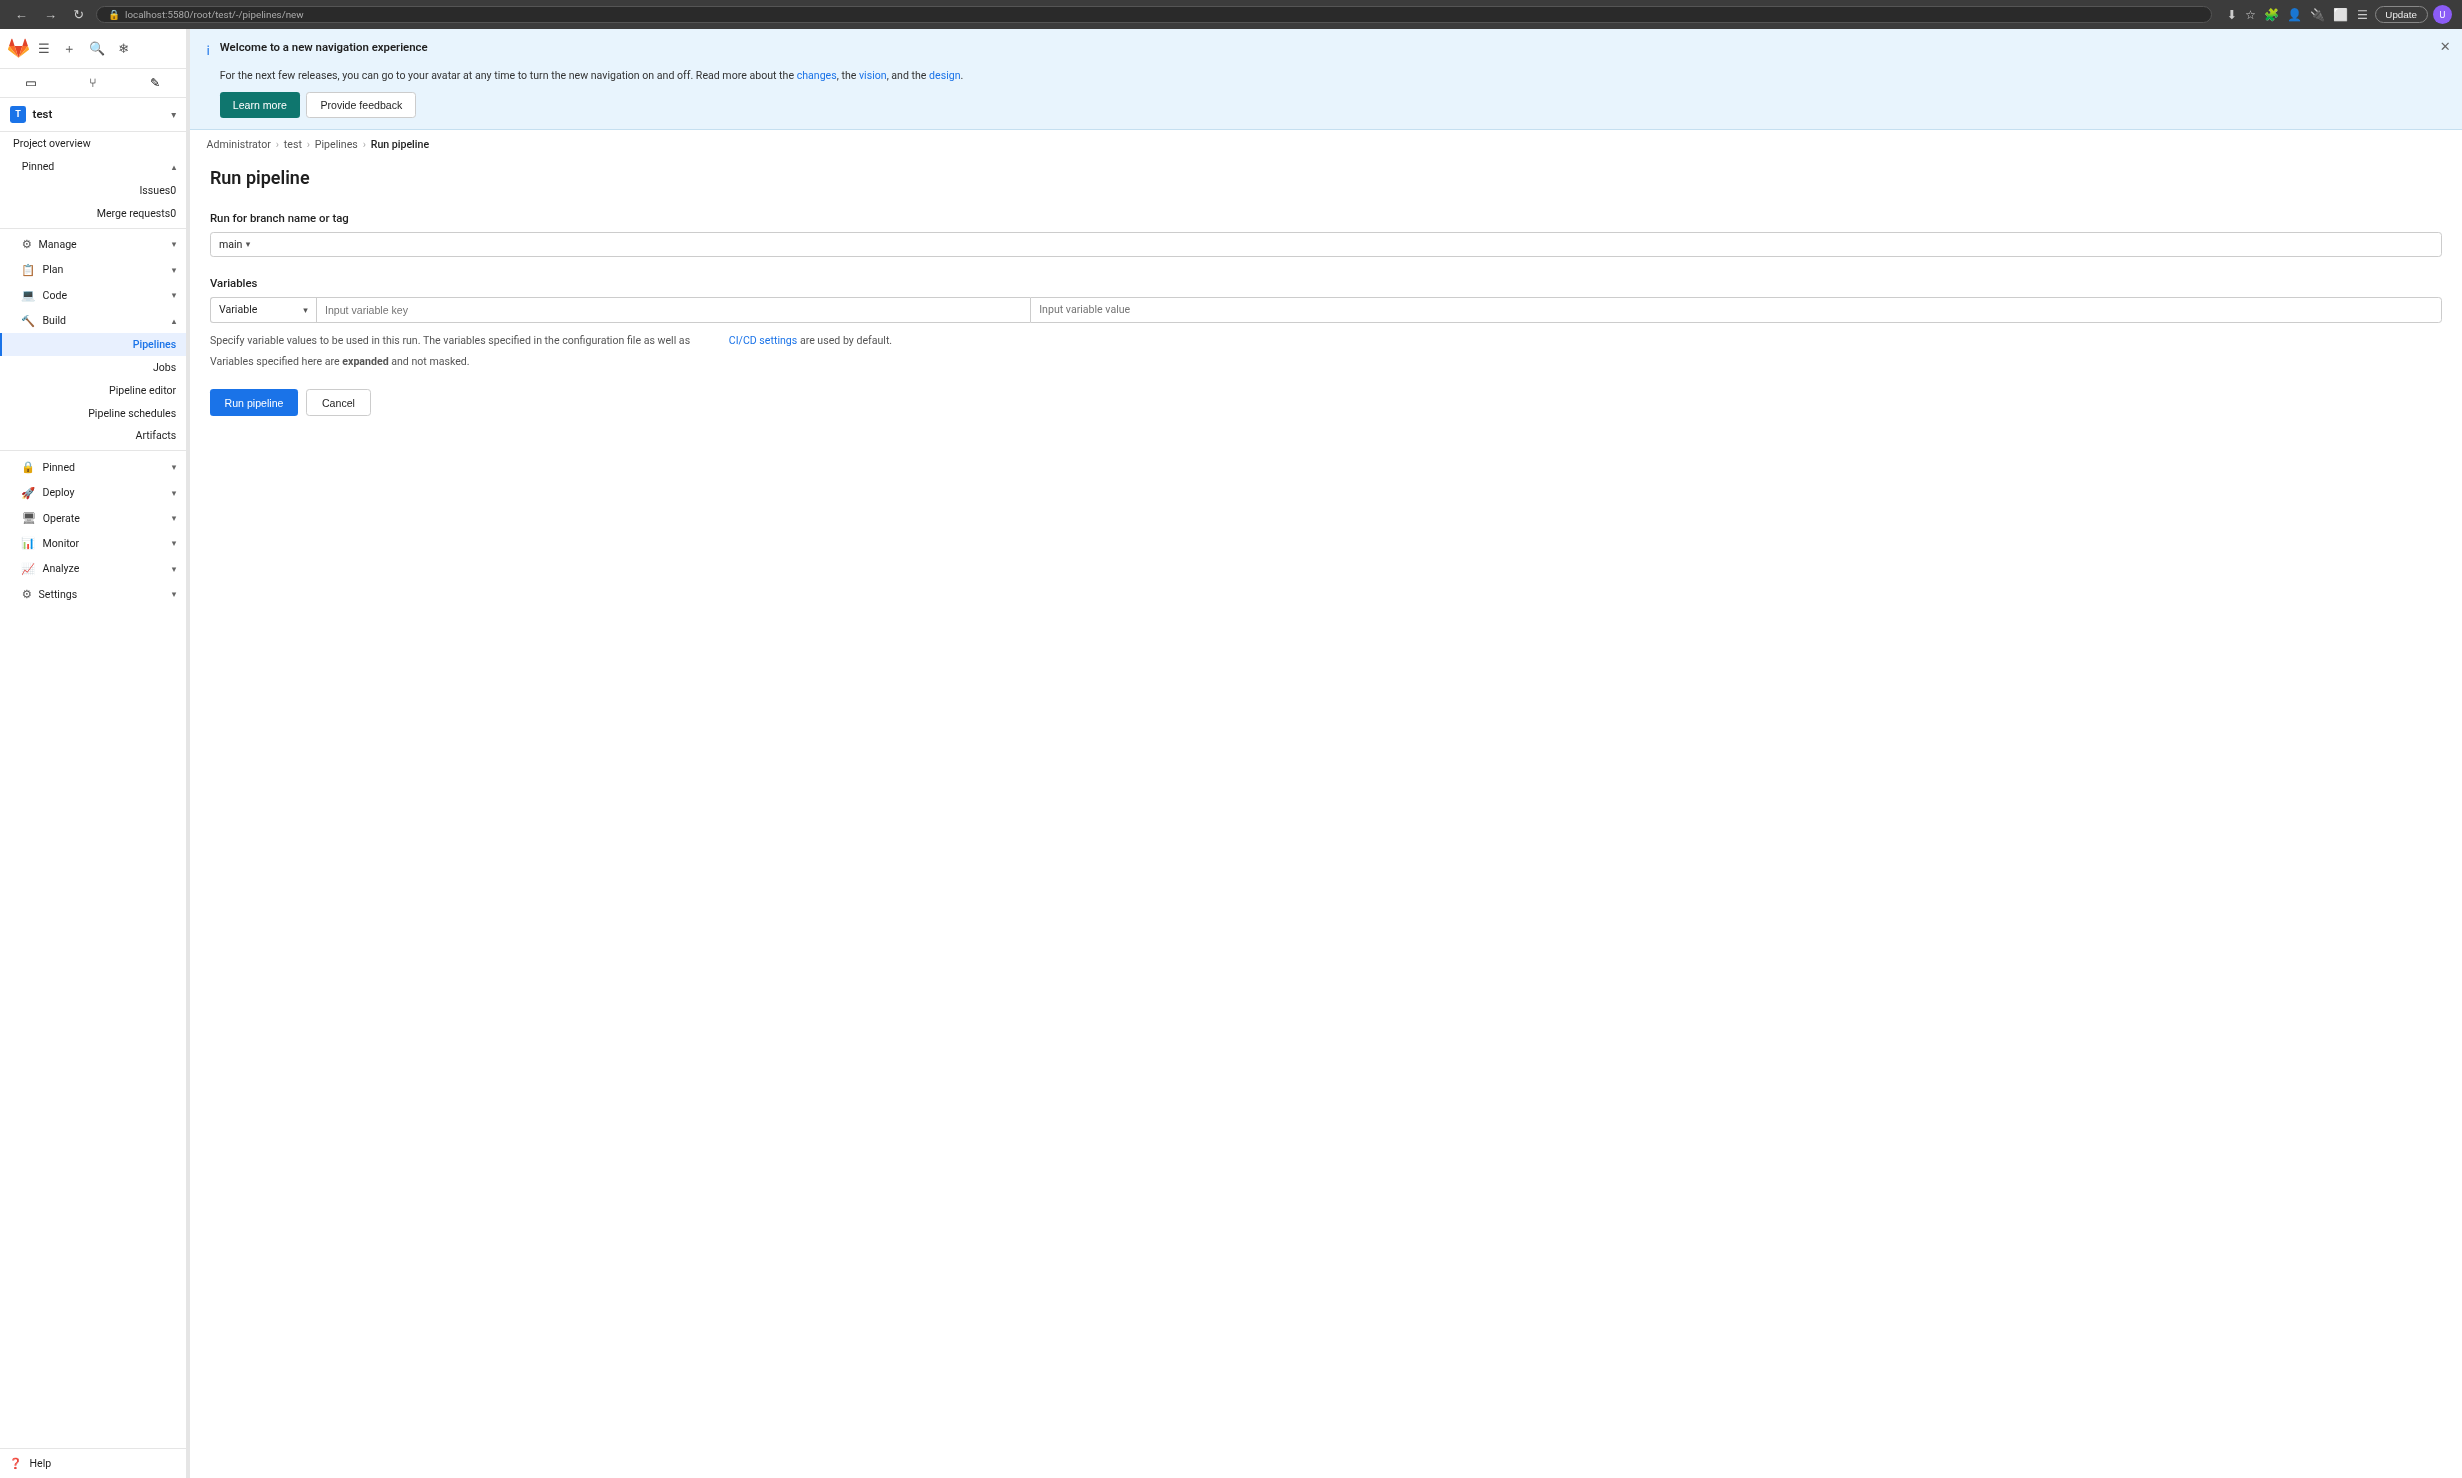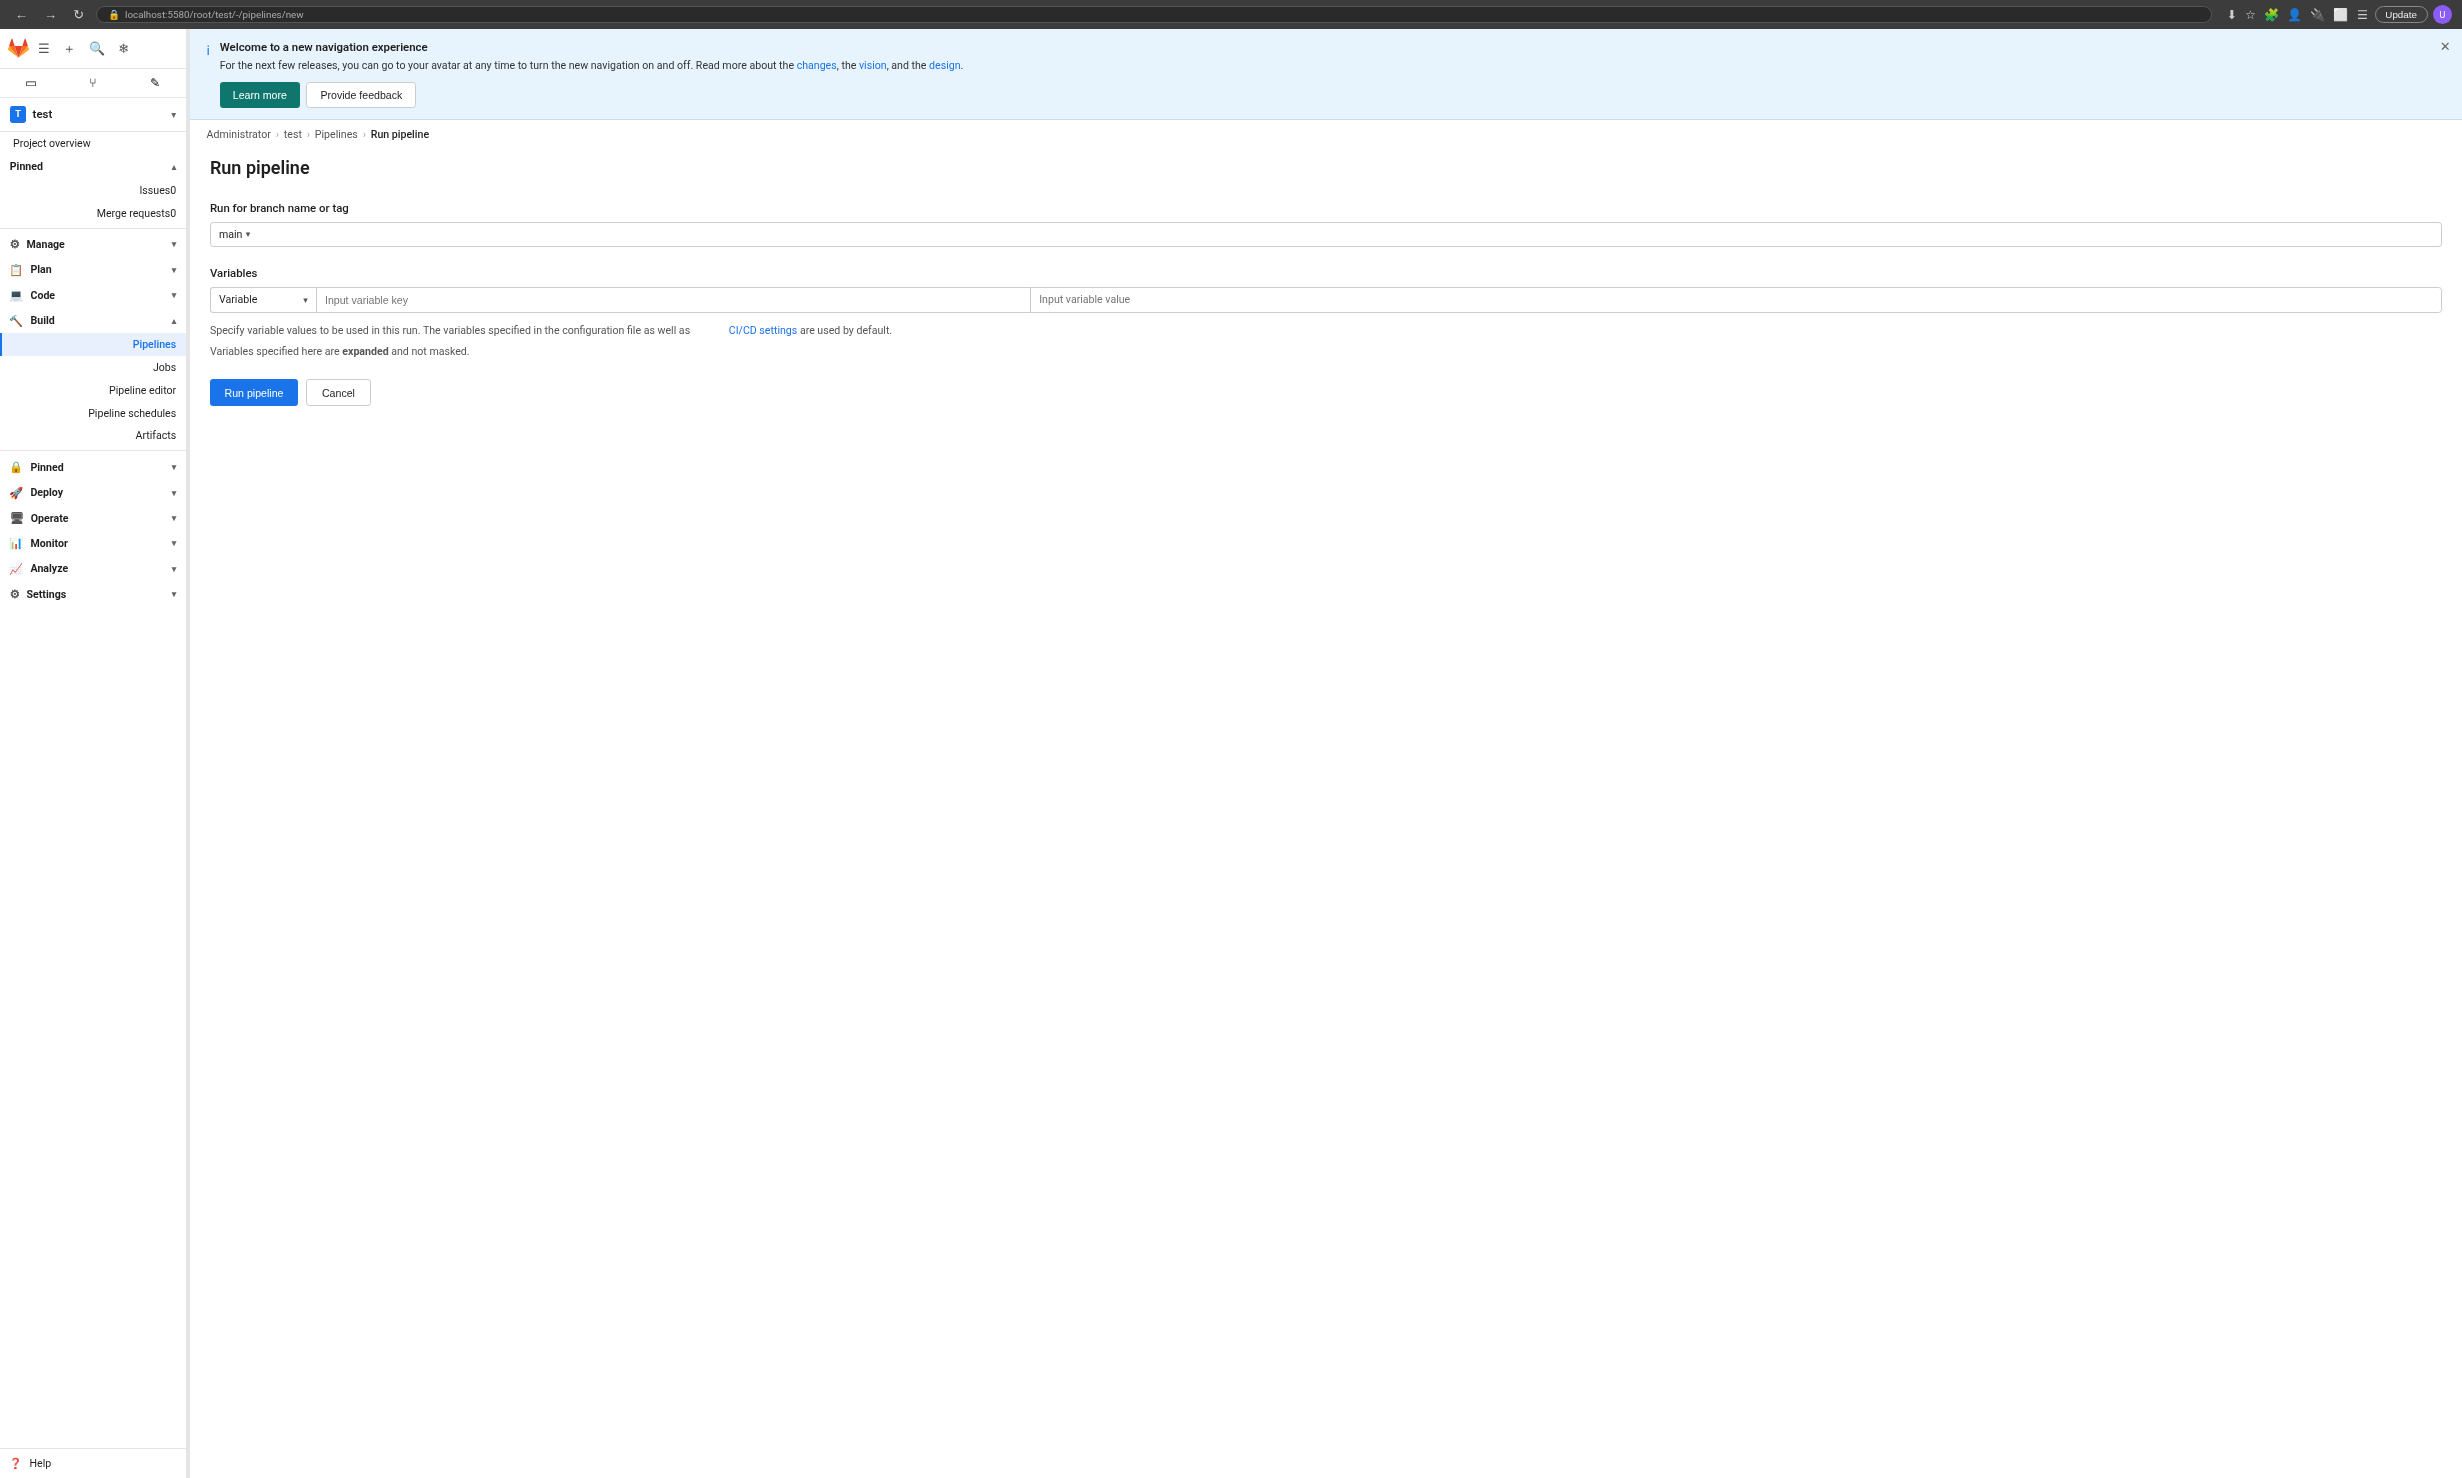--- a/index.html
+++ b/index.html
@@ -69,21 +69,21 @@
       width: 21px; height: 21px; cursor: pointer;
     }
 
     .sidebar-item {
       display: flex; align-items: center; justify-content: space-between;
       padding: 4.9px 9.8px 4.9px 13px; cursor: pointer; border-radius: 3.3px;
       font-size: 10.6px; color: #1f1f1f;
     }
     .sidebar-group-label {
       display: flex; align-items: center; justify-content: space-between;
-      padding: 5.7px 9.8px; cursor: pointer; font-size: 10.6px; font-weight: 700; color: #1f1f1f;
+      padding: 5.7px 9.8px; cursor: pointer; font-size: 10.6px; font-weight: 400; color: #1f1f1f; margin-left: 12px;
     }
     .sidebar-group-label .left { display: flex; align-items: center; gap: 6.5px; }
     .sidebar-group-label .icon-small { font-size: 11.4px; color: #555; }
     .sidebar-group-label .chevron { font-size: 9px; color: #666; }
 
     .sidebar-sub-item {
       padding: 4.9px 9.8px 4.9px 29px; cursor: pointer; font-size: 10.6px; color: #1f1f1f;
       display: flex; align-items: center; justify-content: flex-end;
     }
     .sidebar-sub-item.active {
@@ -115,21 +115,21 @@
       background: #e8f4fd;
       border-bottom: 0.8px solid #c5dff0;
       padding: 11.4px 16.3px;
       display: flex;
       align-items: flex-start;
       gap: 9.8px;
       position: relative;
     }
     .banner-icon { color: #1a73e8; font-size: 13px; margin-top: 0.8px; flex-shrink: 0; }
     .banner-content { flex: 1; }
-    .banner-title { font-size: 11.4px; font-weight: 600; margin-bottom: 5px; }
+    .banner-title { font-size: 11.4px; font-weight: 600; margin-bottom: 15px; }
     .banner-desc { font-size: 10.6px; color: #333; margin-bottom: 9.8px; }
     .banner-desc a { color: #1a73e8; text-decoration: none; }
     .banner-buttons { display: flex; gap: 6.5px; }
     .btn-primary {
       background: #0f766e; color: #fff; border: none; border-radius: 3.3px;
       padding: 5.7px 13px; font-size: 10.6px; cursor: pointer; font-weight: 500;
     }
     .btn-secondary {
       background: #fff; color: #1f1f1f; border: 0.8px solid #ccc; border-radius: 3.3px;
       padding: 5.7px 13px; font-size: 10.6px; cursor: pointer;

